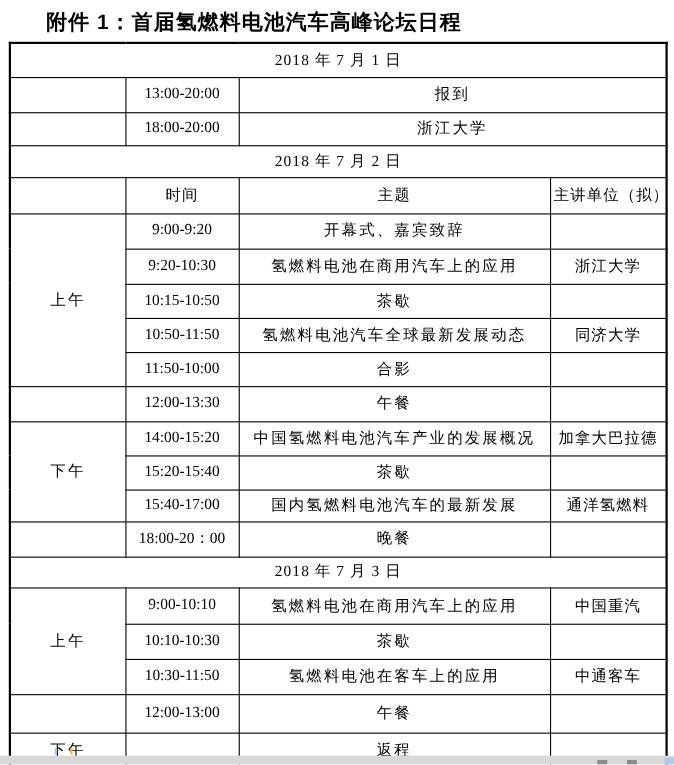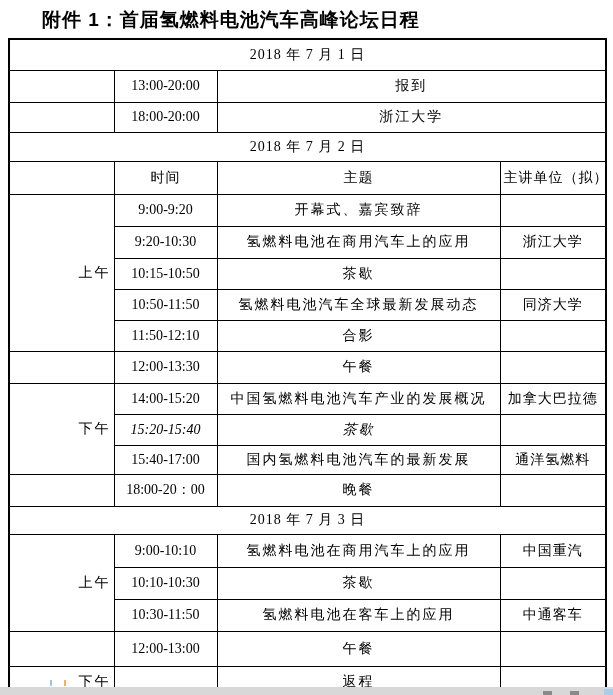--- a/index.html
+++ b/index.html
@@ -31,21 +31,21 @@
   table.schedule td {
     border: 1px solid #000;
     font-size: 14px;
     padding: 0 3px;
     vertical-align: middle;
     overflow: hidden;
     white-space: nowrap;
   }
   td.cell-date   { text-align: center; letter-spacing: 1px; }
   td.cell-head   { text-align: center; letter-spacing: 1px; margin-left: 32px; }
-  td.cell-period { text-align: right; letter-spacing: 2px; }
+  td.cell-period { text-align: center; letter-spacing: 2px; }
   td.cell-time   { text-align: center; letter-spacing: 0px; }
   td.cell-topic  { text-align: center; padding-left: 12px; letter-spacing: 2px; }
   td.cell-speaker{ text-align: center; font-size: 13px; letter-spacing: 1px; padding: 0 1px; }
   td.cell-empty  { }
 
   
   .bottom-strip {
     position: absolute;
     left: 0; top: 687px;
     width: 613px; height: 8px;
@@ -108,37 +108,37 @@
         <td class="cell-time">10:15-10:50</td>
         <td class="cell-topic">茶歇</td>
         <td class="cell-speaker"></td>
       </tr>
       <tr style="height: 31px;">
         <td class="cell-time">10:50-11:50</td>
         <td class="cell-topic">氢燃料电池汽车全球最新发展动态</td>
         <td class="cell-speaker">同济大学</td>
       </tr>
       <tr style="height: 31px;">
-        <td class="cell-time">11:50-12:10</td>
+        <td class="cell-time">11:50-10:00</td>
         <td class="cell-topic">合影</td>
         <td class="cell-speaker"></td>
       </tr>
       <tr style="height: 32px;">
         <td class="cell-empty"></td>
         <td class="cell-time">12:00-13:30</td>
         <td class="cell-topic">午餐</td>
         <td class="cell-speaker"></td>
       </tr>
       <tr style="height: 31px;">
         <td class="cell-period" rowspan="3">下午</td>
         <td class="cell-time">14:00-15:20</td>
         <td class="cell-topic">中国氢燃料电池汽车产业的发展概况</td>
         <td class="cell-speaker">加拿大巴拉德</td>
       </tr>
-      <tr style="height: 31px; font-style: italic;">
+      <tr style="height: 31px;">
         <td class="cell-time">15:20-15:40</td>
         <td class="cell-topic">茶歇</td>
         <td class="cell-speaker"></td>
       </tr>
       <tr style="height: 29px;">
         <td class="cell-time">15:40-17:00</td>
         <td class="cell-topic">国内氢燃料电池汽车的最新发展</td>
         <td class="cell-speaker">通洋氢燃料</td>
       </tr>
       <tr style="height: 32px;">

